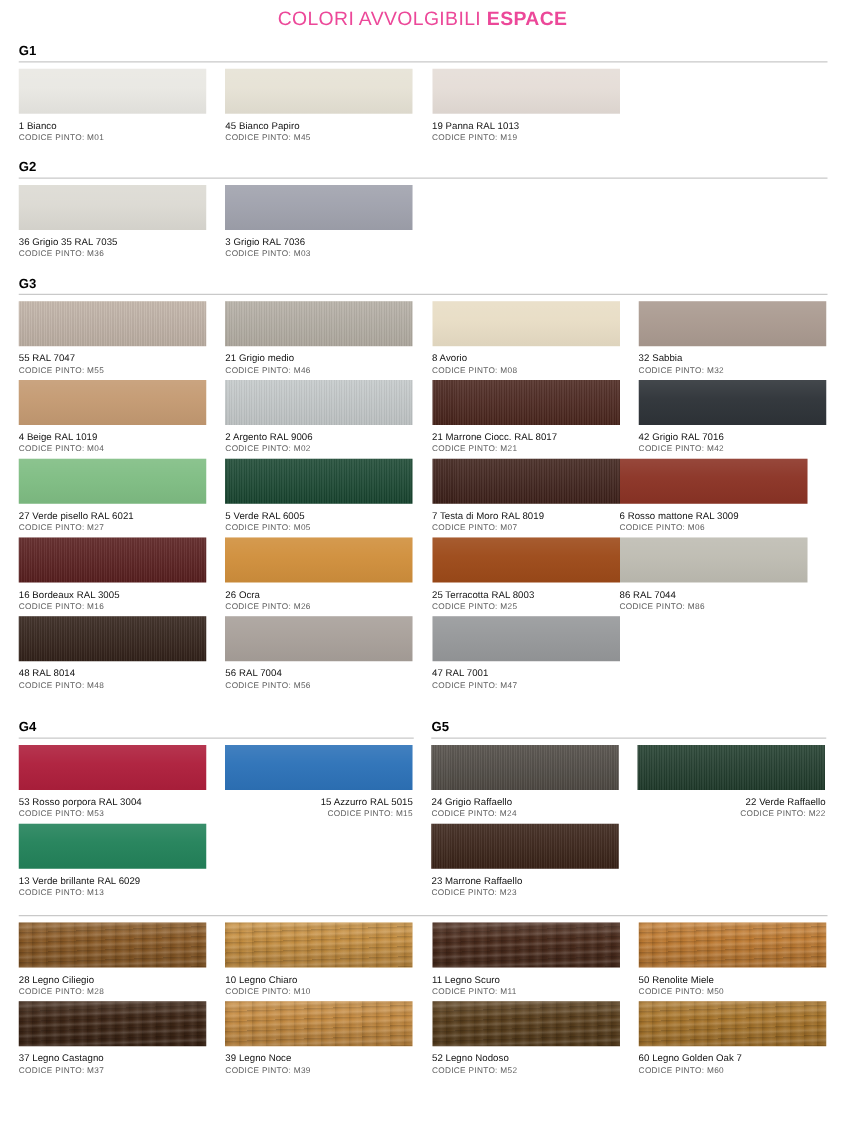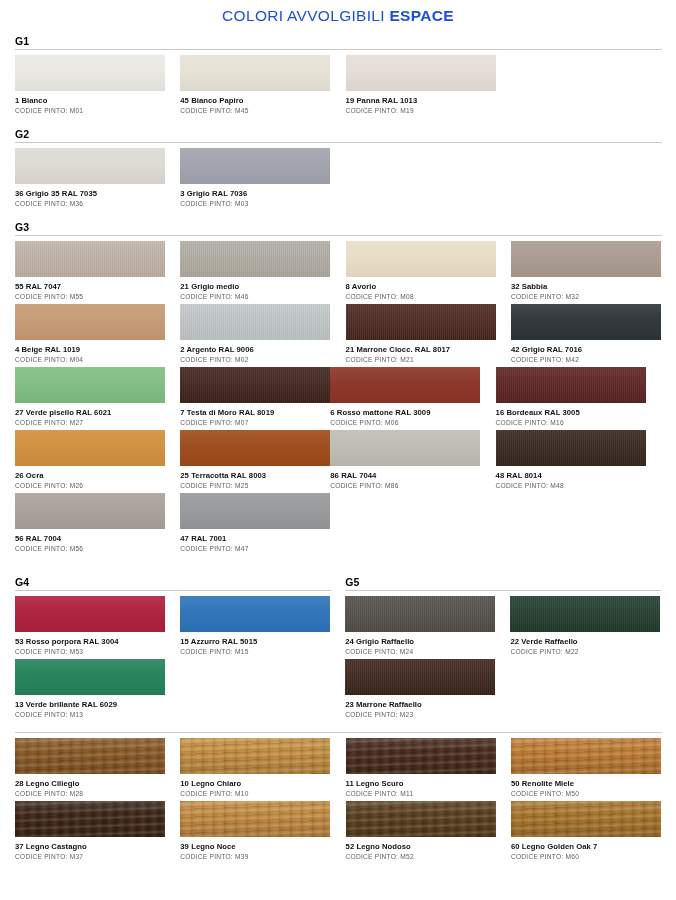--- a/index.html
+++ b/index.html
@@ -18,21 +18,21 @@
   }
 
   
   .page-title {
     text-align: center;
     font-size: 15.5px;
     letter-spacing: 0.3px;
     font-weight: 400;
     padding-top: 7px;
     padding-bottom: 0;
-    color: #1d4ed8;
+    color: #ec4899;
     white-space: nowrap;
   }
   .page-title .strong {
     font-weight: 700;
   }
 
   
   .sheet {
     padding: 0 14px 0 15px;
     box-sizing: border-box;
@@ -113,21 +113,21 @@
         rgba(255,255,255,0.07) 7px,
         rgba(0,0,0,0.00) 11px),
       linear-gradient(180deg,
         rgba(255,255,255,0.13) 0%,
         rgba(0,0,0,0.00) 35%,
         rgba(0,0,0,0.14) 100%);
   }
 
   .cell-name {
     font-size: 7.7px;
-    font-weight: 700;
+    font-weight: 400;
     color: #111;
     line-height: 11px;
     margin-top: 4px;
     white-space: nowrap;
     letter-spacing: 0.05px;
   }
   .cell-code {
     font-size: 6.6px;
     font-weight: 400;
     color: #5d5d5d;
@@ -145,20 +145,21 @@
     width: 315.5px;
   }
   .pair-col.right {
     margin-left: 14.7px;
   }
   .pair-col .grid .cell {
     margin-right: 15.3px;
   }
   .pair-col .grid .cell.last-col {
     margin-right: 0;
+    text-align: right;
   }
 </style>
 </head>
 <body>
 
 <div class="page-title"><span>COLORI AVVOLGIBILI </span><span class="strong">ESPACE</span></div>
 
 <div class="sheet">
 
   <div class="group">
@@ -271,20 +272,27 @@
           <div class="cell-name">42 Grigio RAL 7016</div>
           <div class="cell-code">CODICE PINTO: M42</div>
         </div>
 
       <div class="cell">
           <div class="swatch" style="background-color: rgb(127, 189, 131);">
             <span class="sheen"></span>
           </div>
           <div class="cell-name">27 Verde pisello RAL 6021</div>
           <div class="cell-code">CODICE PINTO: M27</div>
+        </div>
+      <div class="cell">
+          <div class="swatch texture" style="background-color: rgb(23, 69, 47);">
+            <span class="sheen"></span>
+          </div>
+          <div class="cell-name">5 Verde RAL 6005</div>
+          <div class="cell-code">CODICE PINTO: M05</div>
         </div>
       <div class="cell last-col">
           <div class="swatch texture" style="background-color: rgb(61, 32, 25);">
             <span class="sheen"></span>
           </div>
           <div class="cell-name">7 Testa di Moro RAL 8019</div>
           <div class="cell-code">CODICE PINTO: M07</div>
         </div>
 
       <div class="cell">

